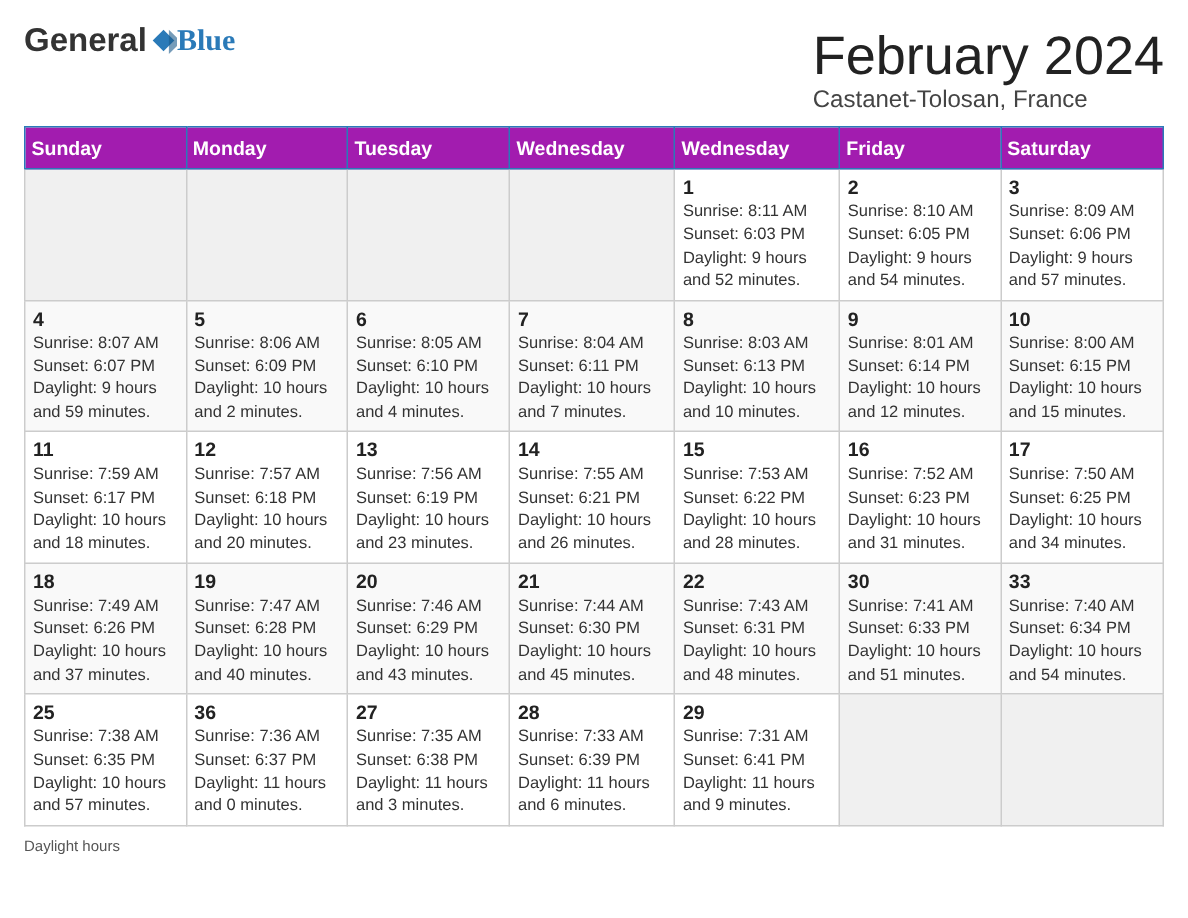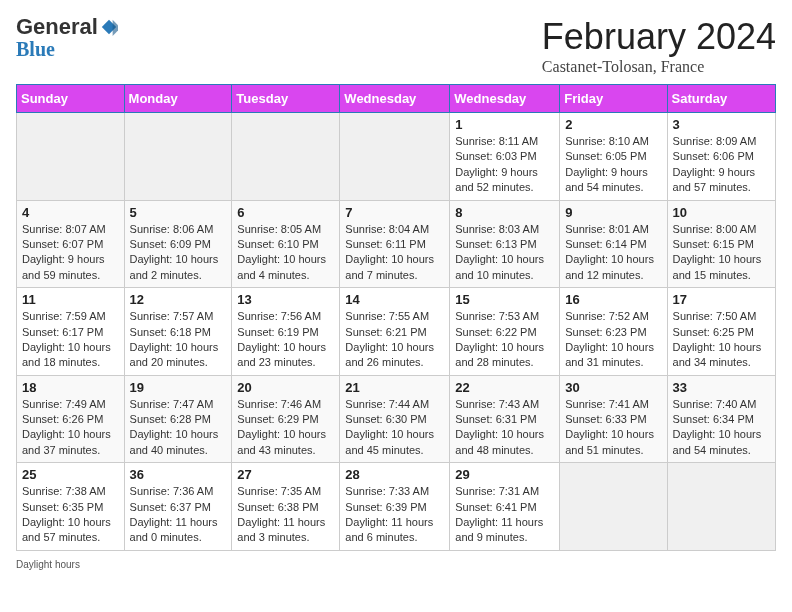--- a/index.html
+++ b/index.html
@@ -11,21 +11,21 @@
       padding: 16px;
     }
     .header-section {
       display: flex;
       justify-content: space-between;
       align-items: flex-start;
       margin-bottom: 8px;
     }
     .logo {
       display: flex;
-      flex-direction: column;
+      flex-direction: row;
       align-items: flex-start;
     }
     .logo-text {
       display: flex;
       align-items: center;
       font-size: 22px;
       font-weight: bold;
       line-height: 1;
     }
     .logo-general { color: #333; }
@@ -39,29 +39,28 @@
       text-align: left;
     }
     .main-title {
       font-size: 36px;
       font-weight: normal;
       color: #222;
     }
     .subtitle {
       font-size: 16px;
       color: #444;
-      font-family: Liberation Serif, serif;
     }
     table {
       width: 100%;
       border-collapse: collapse;
       font-size: 11px;
     }
     thead tr th {
-      background: #d946ef;
+      background: #a21caf;
       color: #fff;
       padding: 6px 4px;
       text-align: left;
       font-size: 13px;
       font-weight: bold;
       border: 1px solid #2a7ab8;
     }
     tbody tr td {
       border: 1px solid #ccc;
       vertical-align: top;

